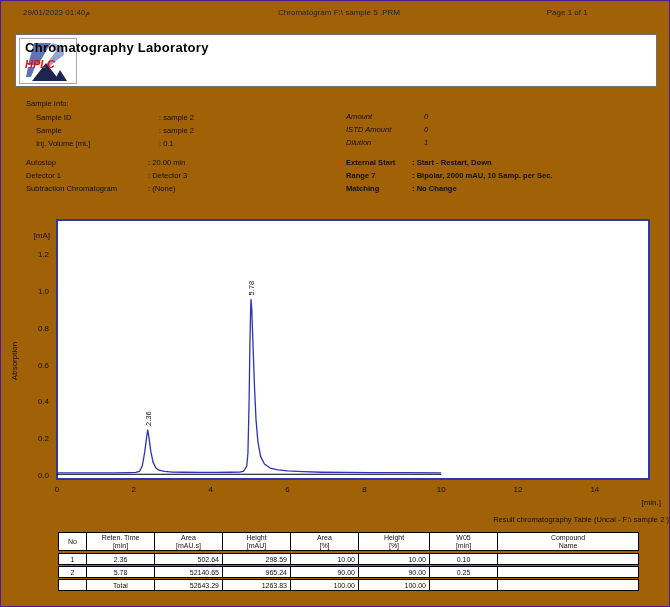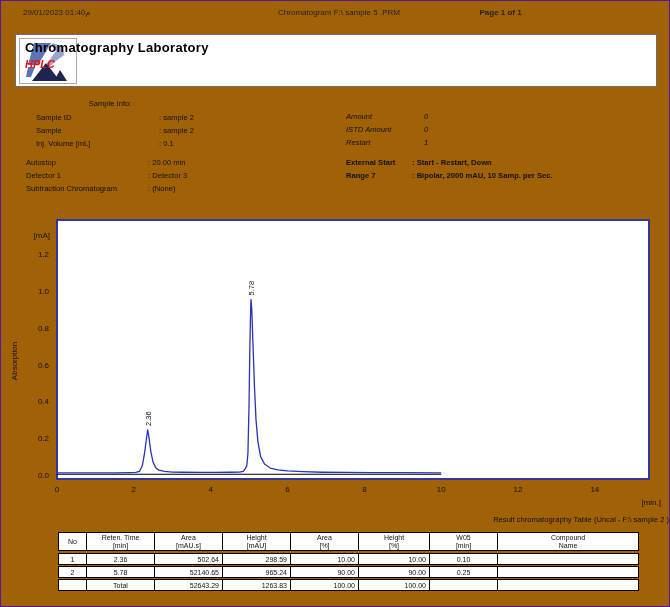--- a/index.html
+++ b/index.html
@@ -1,28 +1,28 @@
 <!DOCTYPE html>
 <html><head>
 <meta charset="utf-8">
 <style>
   html,body{margin:0;padding:0;background:#fff;}
   .page{position:relative;width:668px;height:605px;border:1px solid #4c1d95;background:#a16207;
         font-family:"Liberation Sans","DejaVu Sans",sans-serif;color:#111;overflow:hidden;}
   .top-header{position:absolute;top:7px;left:22px;right:14px;display:flex;font-size:8px;color:#222;}
   .top-header .lft{flex:1;text-align:left;}
   .top-header .ctr{flex:1.6;text-align:center;}
-  .top-header .rgt{flex:1;text-align:left;font-weight:bold;}
+  .top-header .rgt{flex:1;text-align:center;}
   .title-box{position:absolute;top:33px;left:14px;width:640px;height:51px;border:1px solid #6e6e6e;background:#fff;}
   .logo-box{position:absolute;top:3px;left:3px;width:56px;height:44px;border:1px solid #a8a8a8;background:#fff;}
   .title-wrap{position:absolute;top:5px;left:9px;width:100%;text-align:left;}
   .main-title{font-size:13px;font-weight:bold;letter-spacing:0.3px;color:#000;}
   .sub-title{font-size:11px;font-weight:bold;margin-top:3px;}
   .info-block{position:absolute;font-size:7.6px;}
-  .info-heading{margin-bottom:3px;text-align:center;}
+  .info-heading{margin-bottom:3px;}
   .info-row{display:flex;height:13px;align-items:center;}
   .ind{margin-left:10px;gap:33px;}
   .lab-90{width:90px;flex:none;}
   .lab-78{width:78px;flex:none;}
   .lab-122{width:122px;flex:none;}
   .lab-66{width:66px;flex:none;}
   .chart-wrap{position:absolute;top:210px;left:8px;width:654px;height:300px;}
   .caption{position:absolute;top:514px;left:0;width:100%;text-align:right;font-size:7.6px;}
   .rtable{position:absolute;top:531px;left:57px;width:581px;font-size:7px;}
   .trow{display:flex;border:1px solid #000;margin-bottom:1px;background:#fff;box-sizing:border-box;}
@@ -84,21 +84,21 @@
   <div class="info-block" style="top:109px;left:345px;font-style:italic;">
     <div class="info-row">
       <span class="lab-78">Amount</span>
       <span>0</span>
     </div>
     <div class="info-row">
       <span class="lab-78">ISTD Amount</span>
       <span>0</span>
     </div>
     <div class="info-row">
-      <span class="lab-78">Restart</span>
+      <span class="lab-78">Dilution</span>
       <span>1</span>
     </div>
   </div>
 
   <div class="info-block" style="top:155px;left:25px;">
     <div class="info-row">
       <span class="lab-122">Autostop</span>
       <span>: 20.00 min</span>
     </div>
     <div class="info-row">
@@ -112,20 +112,24 @@
   </div>
 
   <div class="info-block" style="top:155px;left:345px;font-weight:bold;">
     <div class="info-row">
       <span class="lab-66">External Start</span>
       <span>: Start - Restart, Down</span>
     </div>
     <div class="info-row">
       <span class="lab-66">Range 7</span>
       <span>: Bipolar, 2000 mAU, 10 Samp. per Sec.</span>
+    </div>
+    <div class="info-row">
+      <span class="lab-66">Matching</span>
+      <span>: No Change</span>
     </div>
   </div>
 
   <div class="chart-wrap">
     <svg id="chart-svg" width="654" height="300">
         <rect x="48" y="9" width="592" height="259" fill="#ffffff" stroke="#32379f" stroke-width="2"></rect>
         <text x="40" y="267" text-anchor="end" font-size="8" font-family="Liberation Sans, DejaVu Sans, sans-serif" fill="#111">0.0</text>
         <text x="40" y="230.24" text-anchor="end" font-size="8" font-family="Liberation Sans, DejaVu Sans, sans-serif" fill="#111">0.2</text>
         <text x="40" y="193.48" text-anchor="end" font-size="8" font-family="Liberation Sans, DejaVu Sans, sans-serif" fill="#111">0.4</text>
         <text x="40" y="156.72" text-anchor="end" font-size="8" font-family="Liberation Sans, DejaVu Sans, sans-serif" fill="#111">0.6</text>

